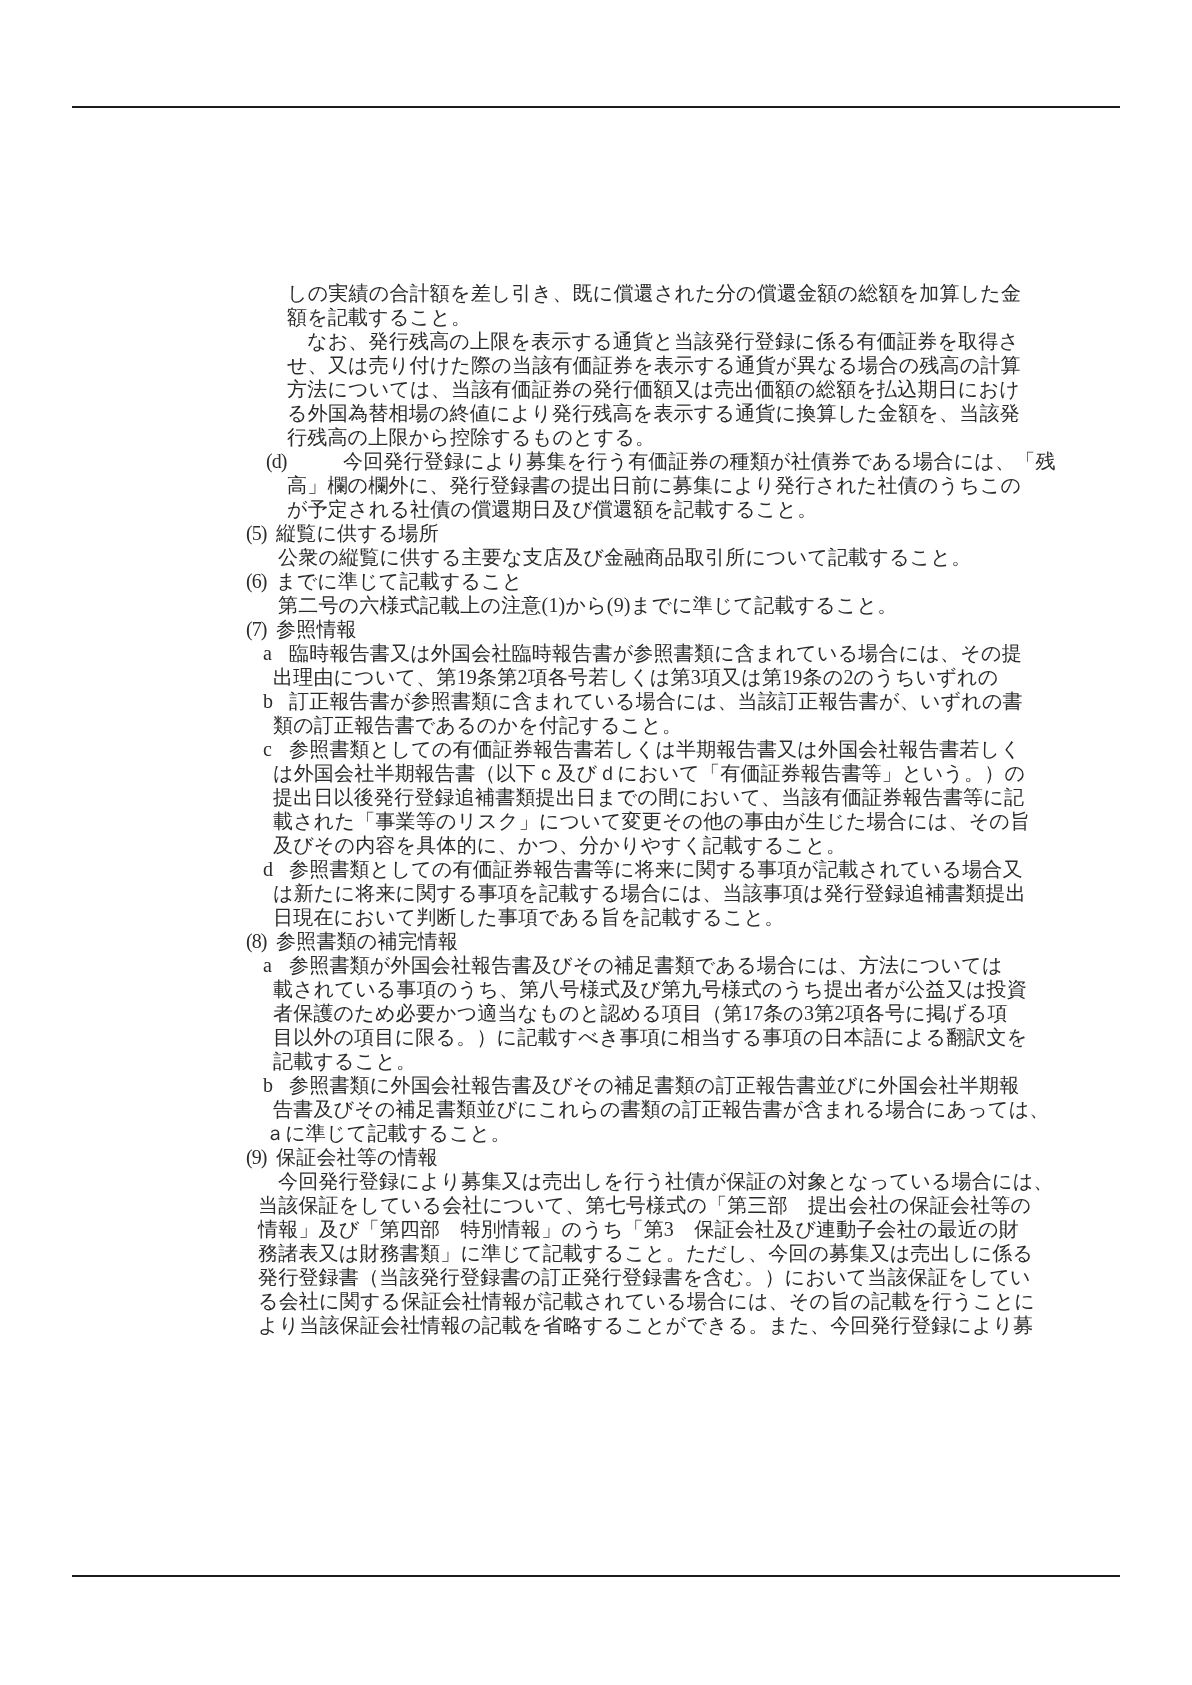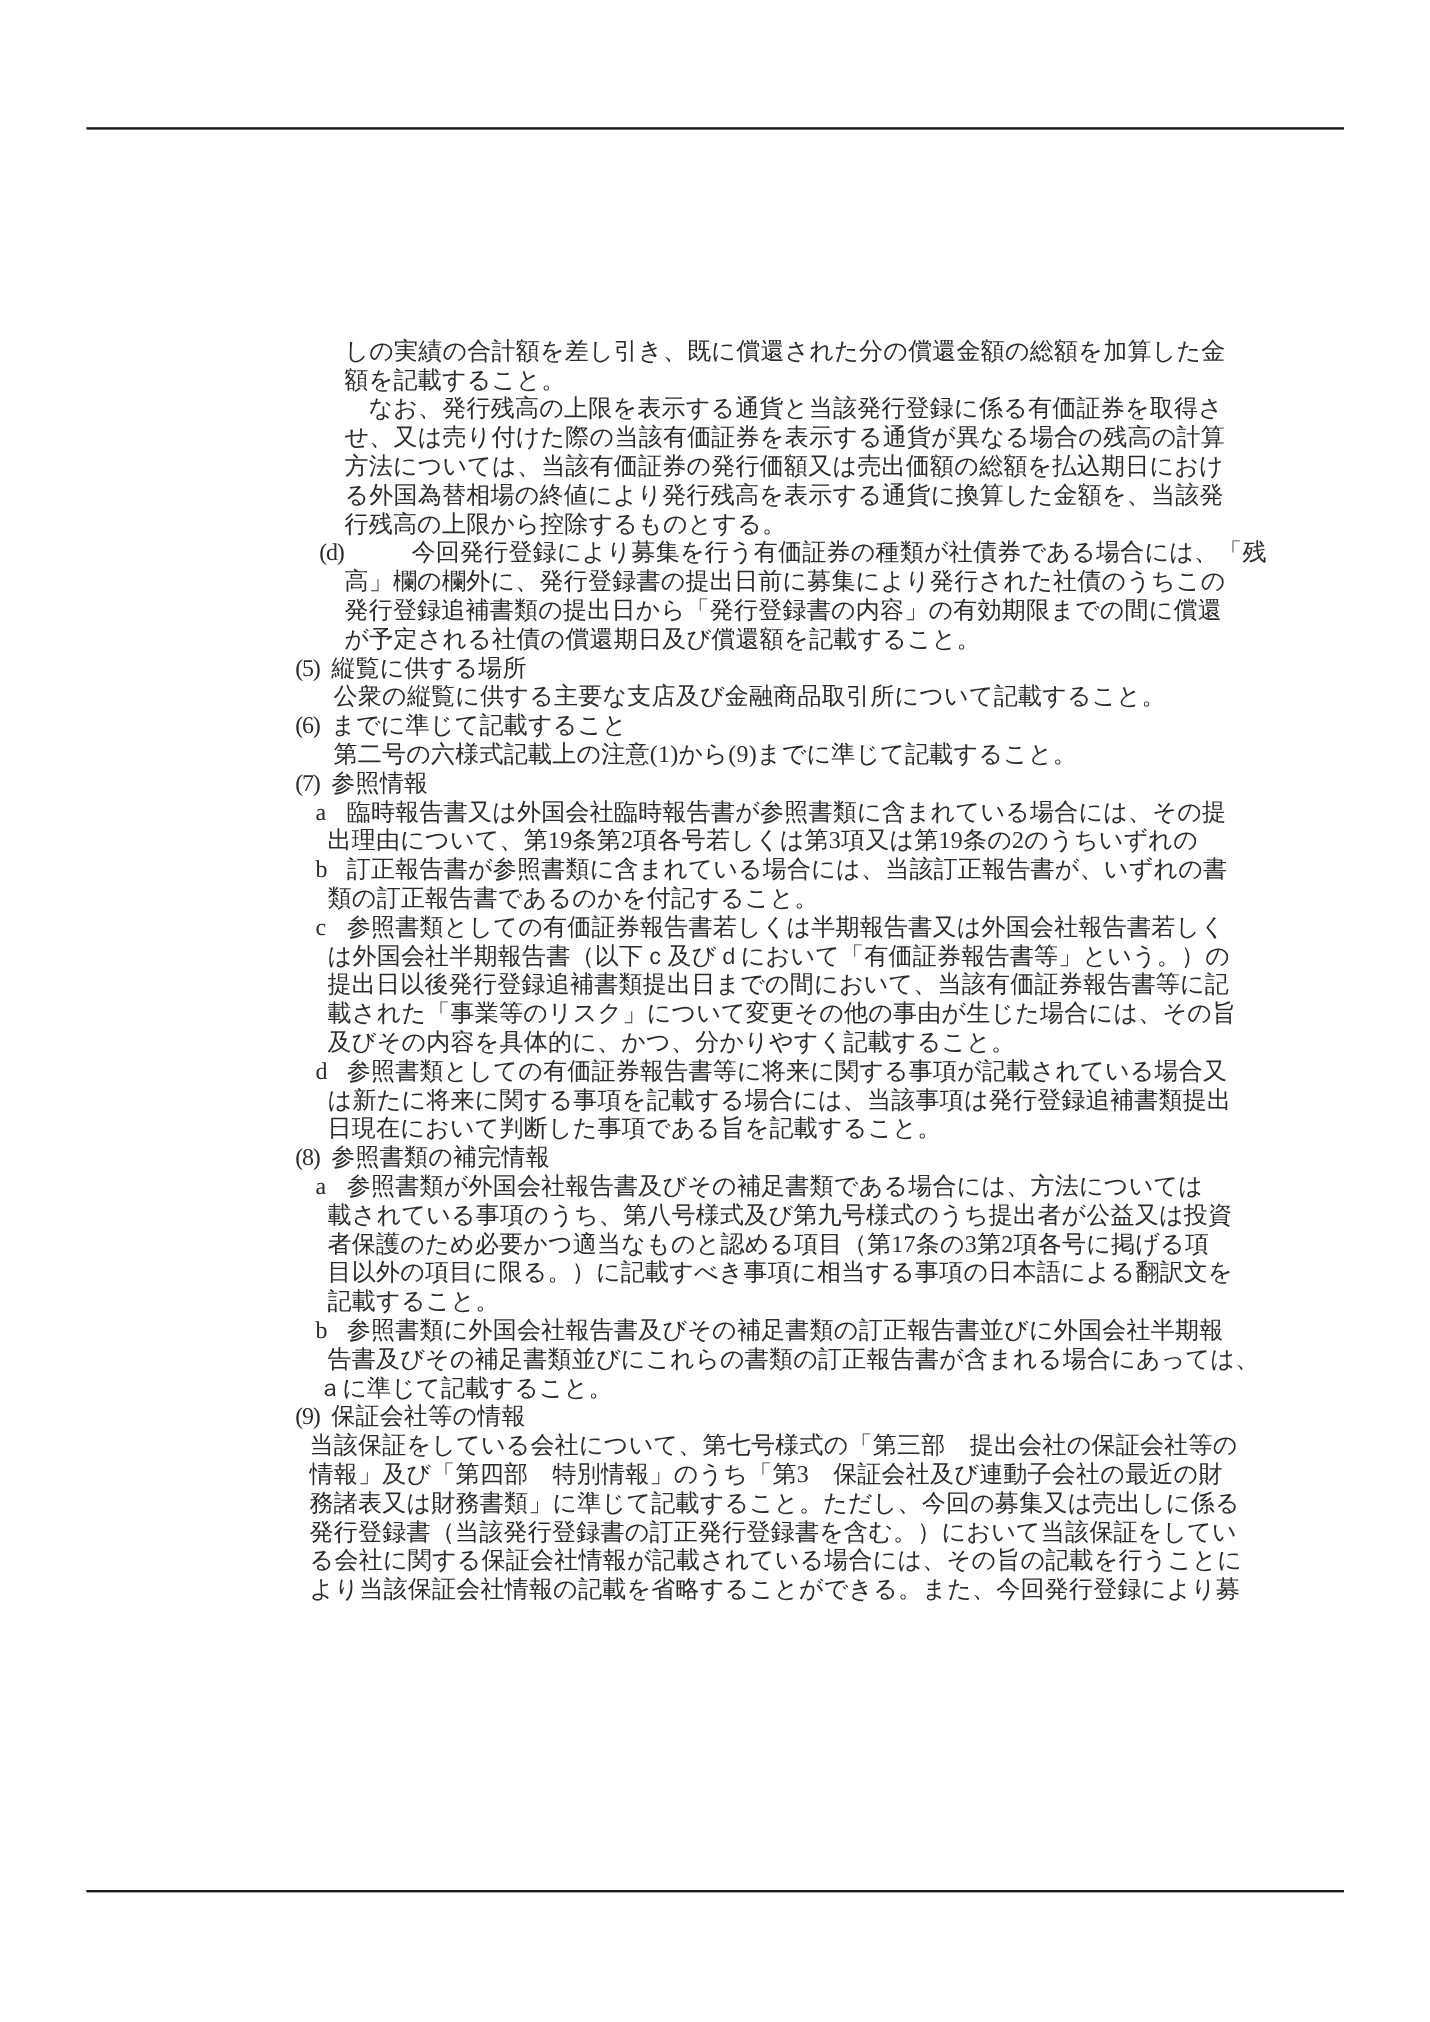--- a/index.html
+++ b/index.html
@@ -74,23 +74,20 @@
       <span class="seg ind-t3">行残高の上限から控除するものとする。</span>
     </div>
     <div class="line">
       <span class="seg ind-m3">(d)</span>
       <span class="seg ind-f3">今回発行登録により募集を行う有価証券の種類が社債券である場合には、「残</span>
     </div>
     <div class="line">
       <span class="seg ind-t3">高」欄の欄外に、発行登録書の提出日前に募集により発行された社債のうちこの</span>
     </div>
     <div class="line">
-      <span class="seg ind-t3">発行登録追補書類の提出日から「発行登録書の内容」の有効期限までの間に償還</span>
-    </div>
-    <div class="line">
       <span class="seg ind-t3">が予定される社債の償還期日及び償還額を記載すること。</span>
     </div>
     <div class="line">
       <span class="seg ind-m1">(5)</span>
       <span class="seg ind-t1">縦覧に供する場所</span>
     </div>
     <div class="line">
       <span class="seg ind-b1f">公衆の縦覧に供する主要な支店及び金融商品取引所について記載すること。</span>
     </div>
     <div class="line">
@@ -172,20 +169,23 @@
       <span class="seg ind-t2">告書及びその補足書類並びにこれらの書類の訂正報告書が含まれる場合にあっては、</span>
     </div>
     <div class="line">
       <span class="seg ind-t2a">ａに準じて記載すること。</span>
     </div>
     <div class="line">
       <span class="seg ind-m1">(9)</span>
       <span class="seg ind-t1">保証会社等の情報</span>
     </div>
     <div class="line">
+      <span class="seg ind-b1f">今回発行登録により募集又は売出しを行う社債が保証の対象となっている場合には、</span>
+    </div>
+    <div class="line">
       <span class="seg ind-b1">当該保証をしている会社について、第七号様式の「第三部　提出会社の保証会社等の</span>
     </div>
     <div class="line">
       <span class="seg ind-b1">情報」及び「第四部　特別情報」のうち「第3　保証会社及び連動子会社の最近の財</span>
     </div>
     <div class="line">
       <span class="seg ind-b1">務諸表又は財務書類」に準じて記載すること。ただし、今回の募集又は売出しに係る</span>
     </div>
     <div class="line">
       <span class="seg ind-b1">発行登録書（当該発行登録書の訂正発行登録書を含む。）において当該保証をしてい</span>

